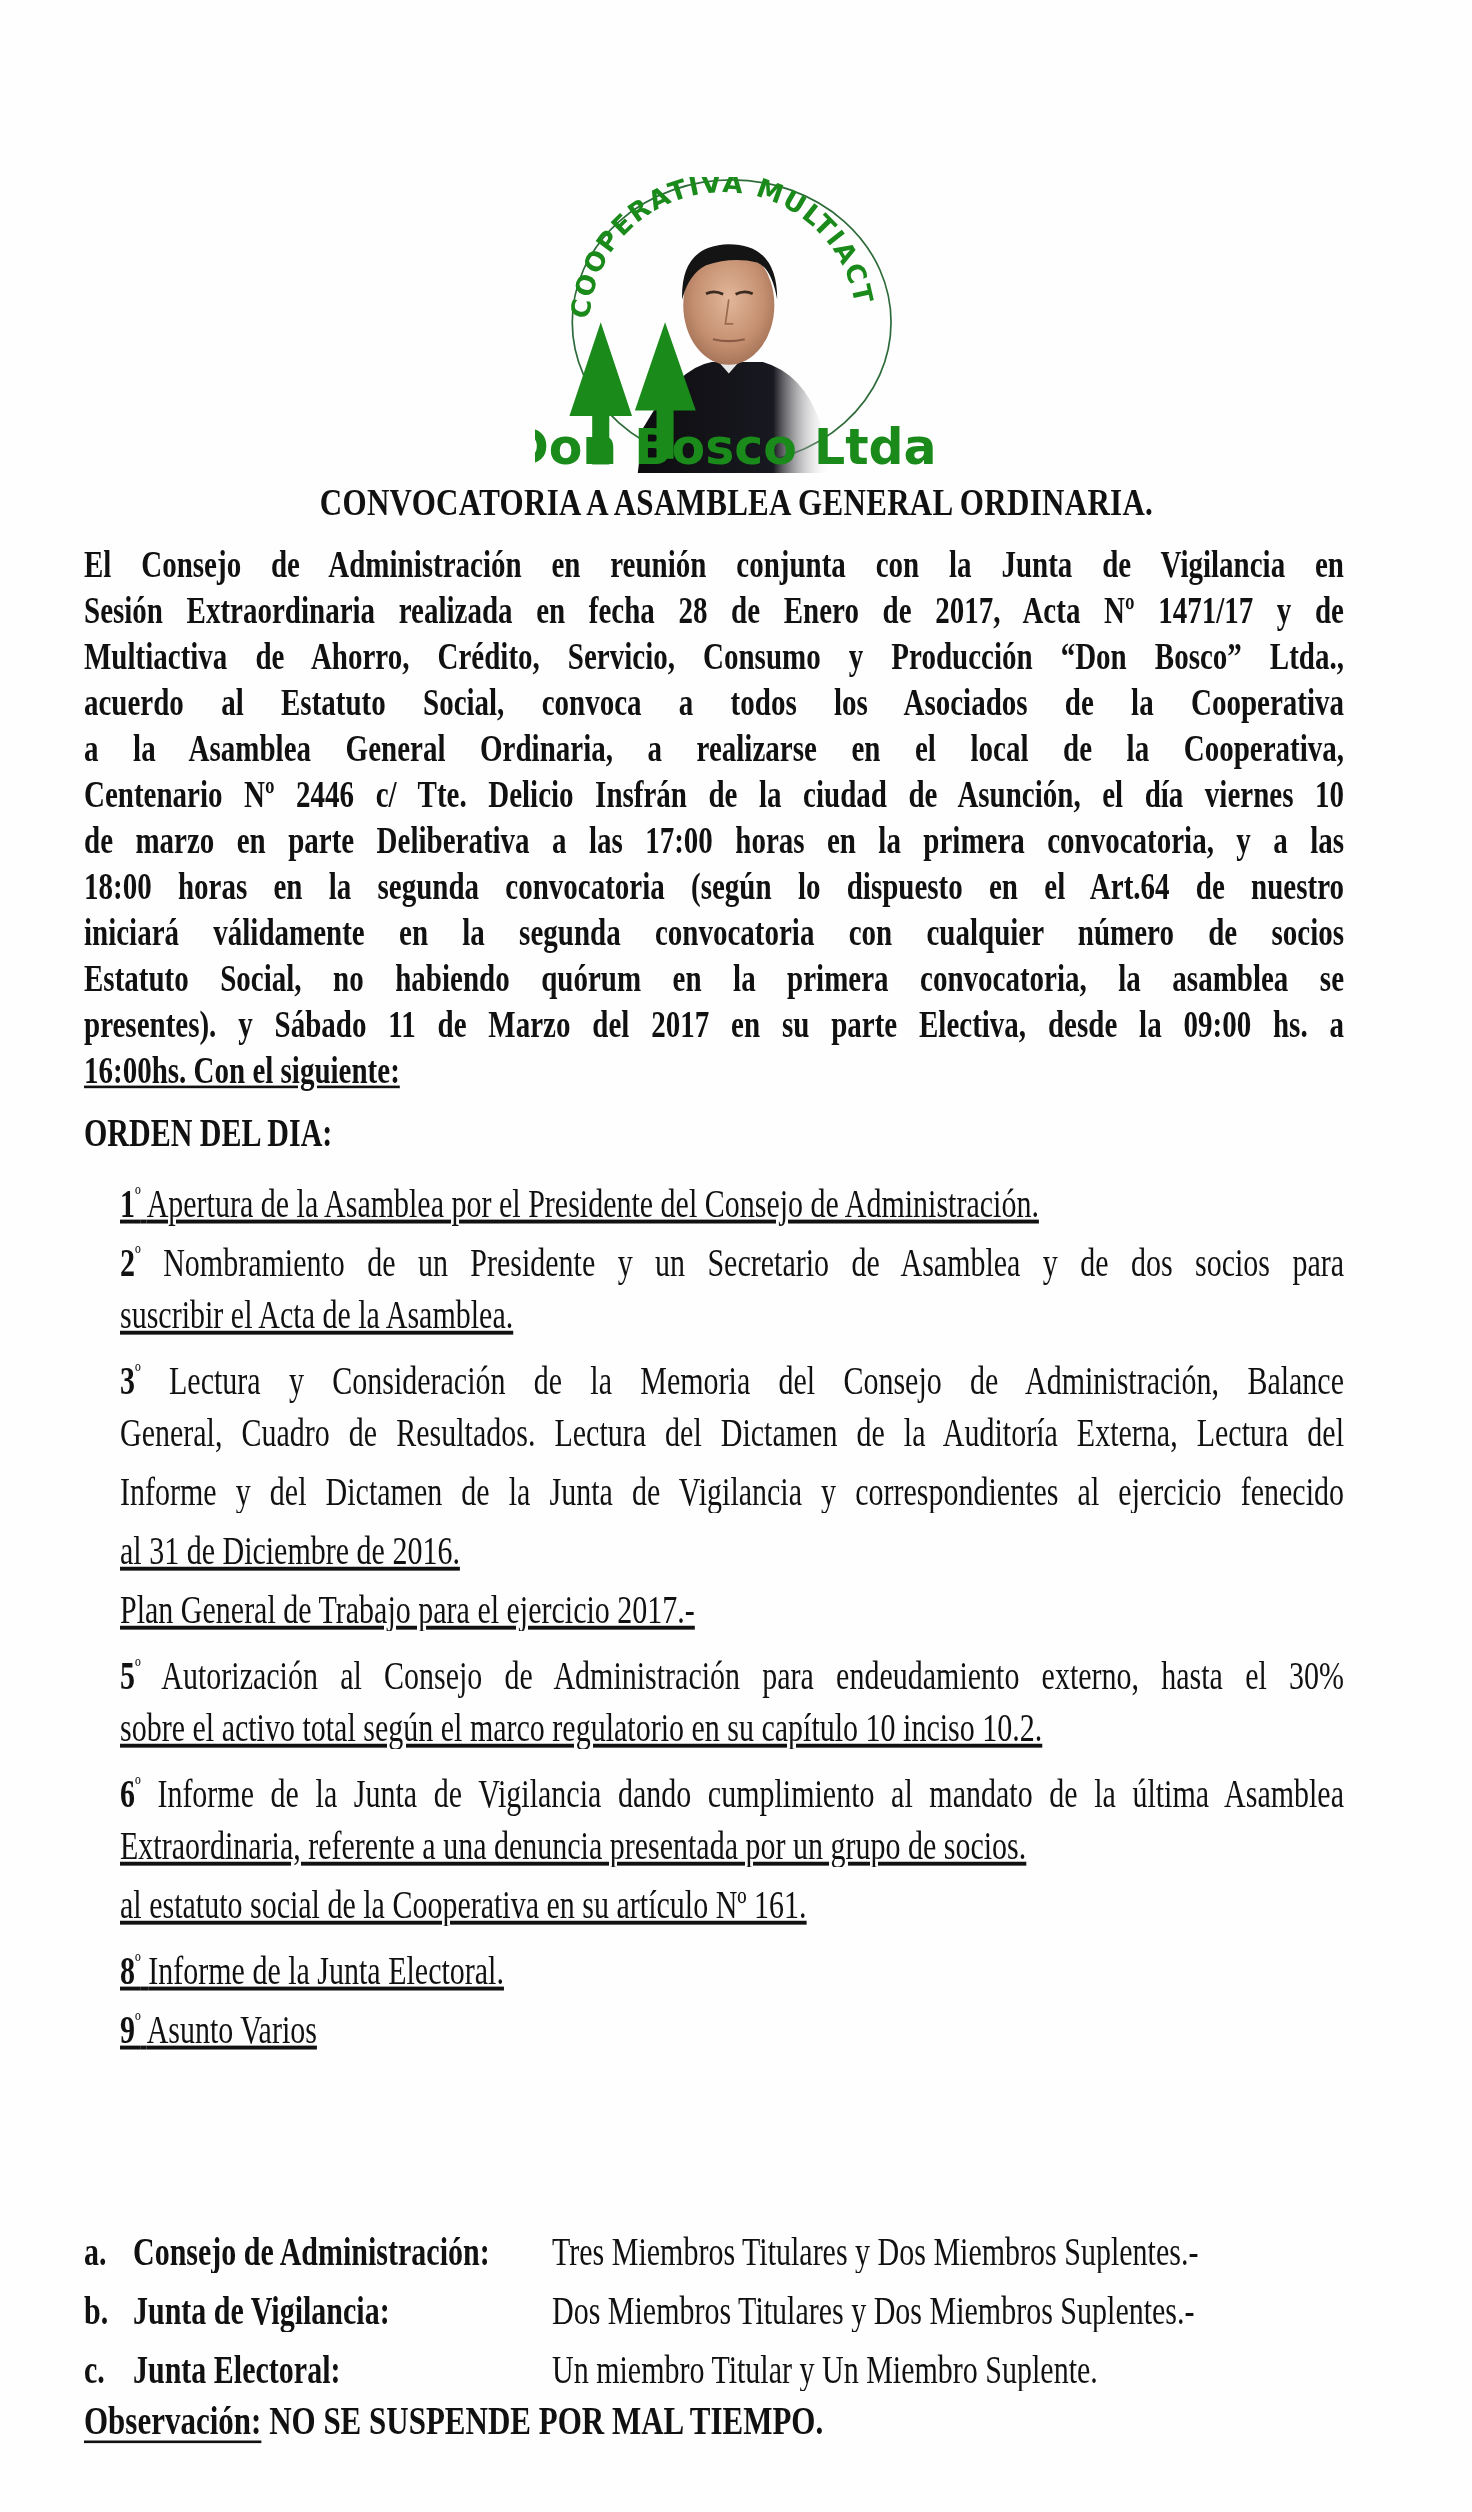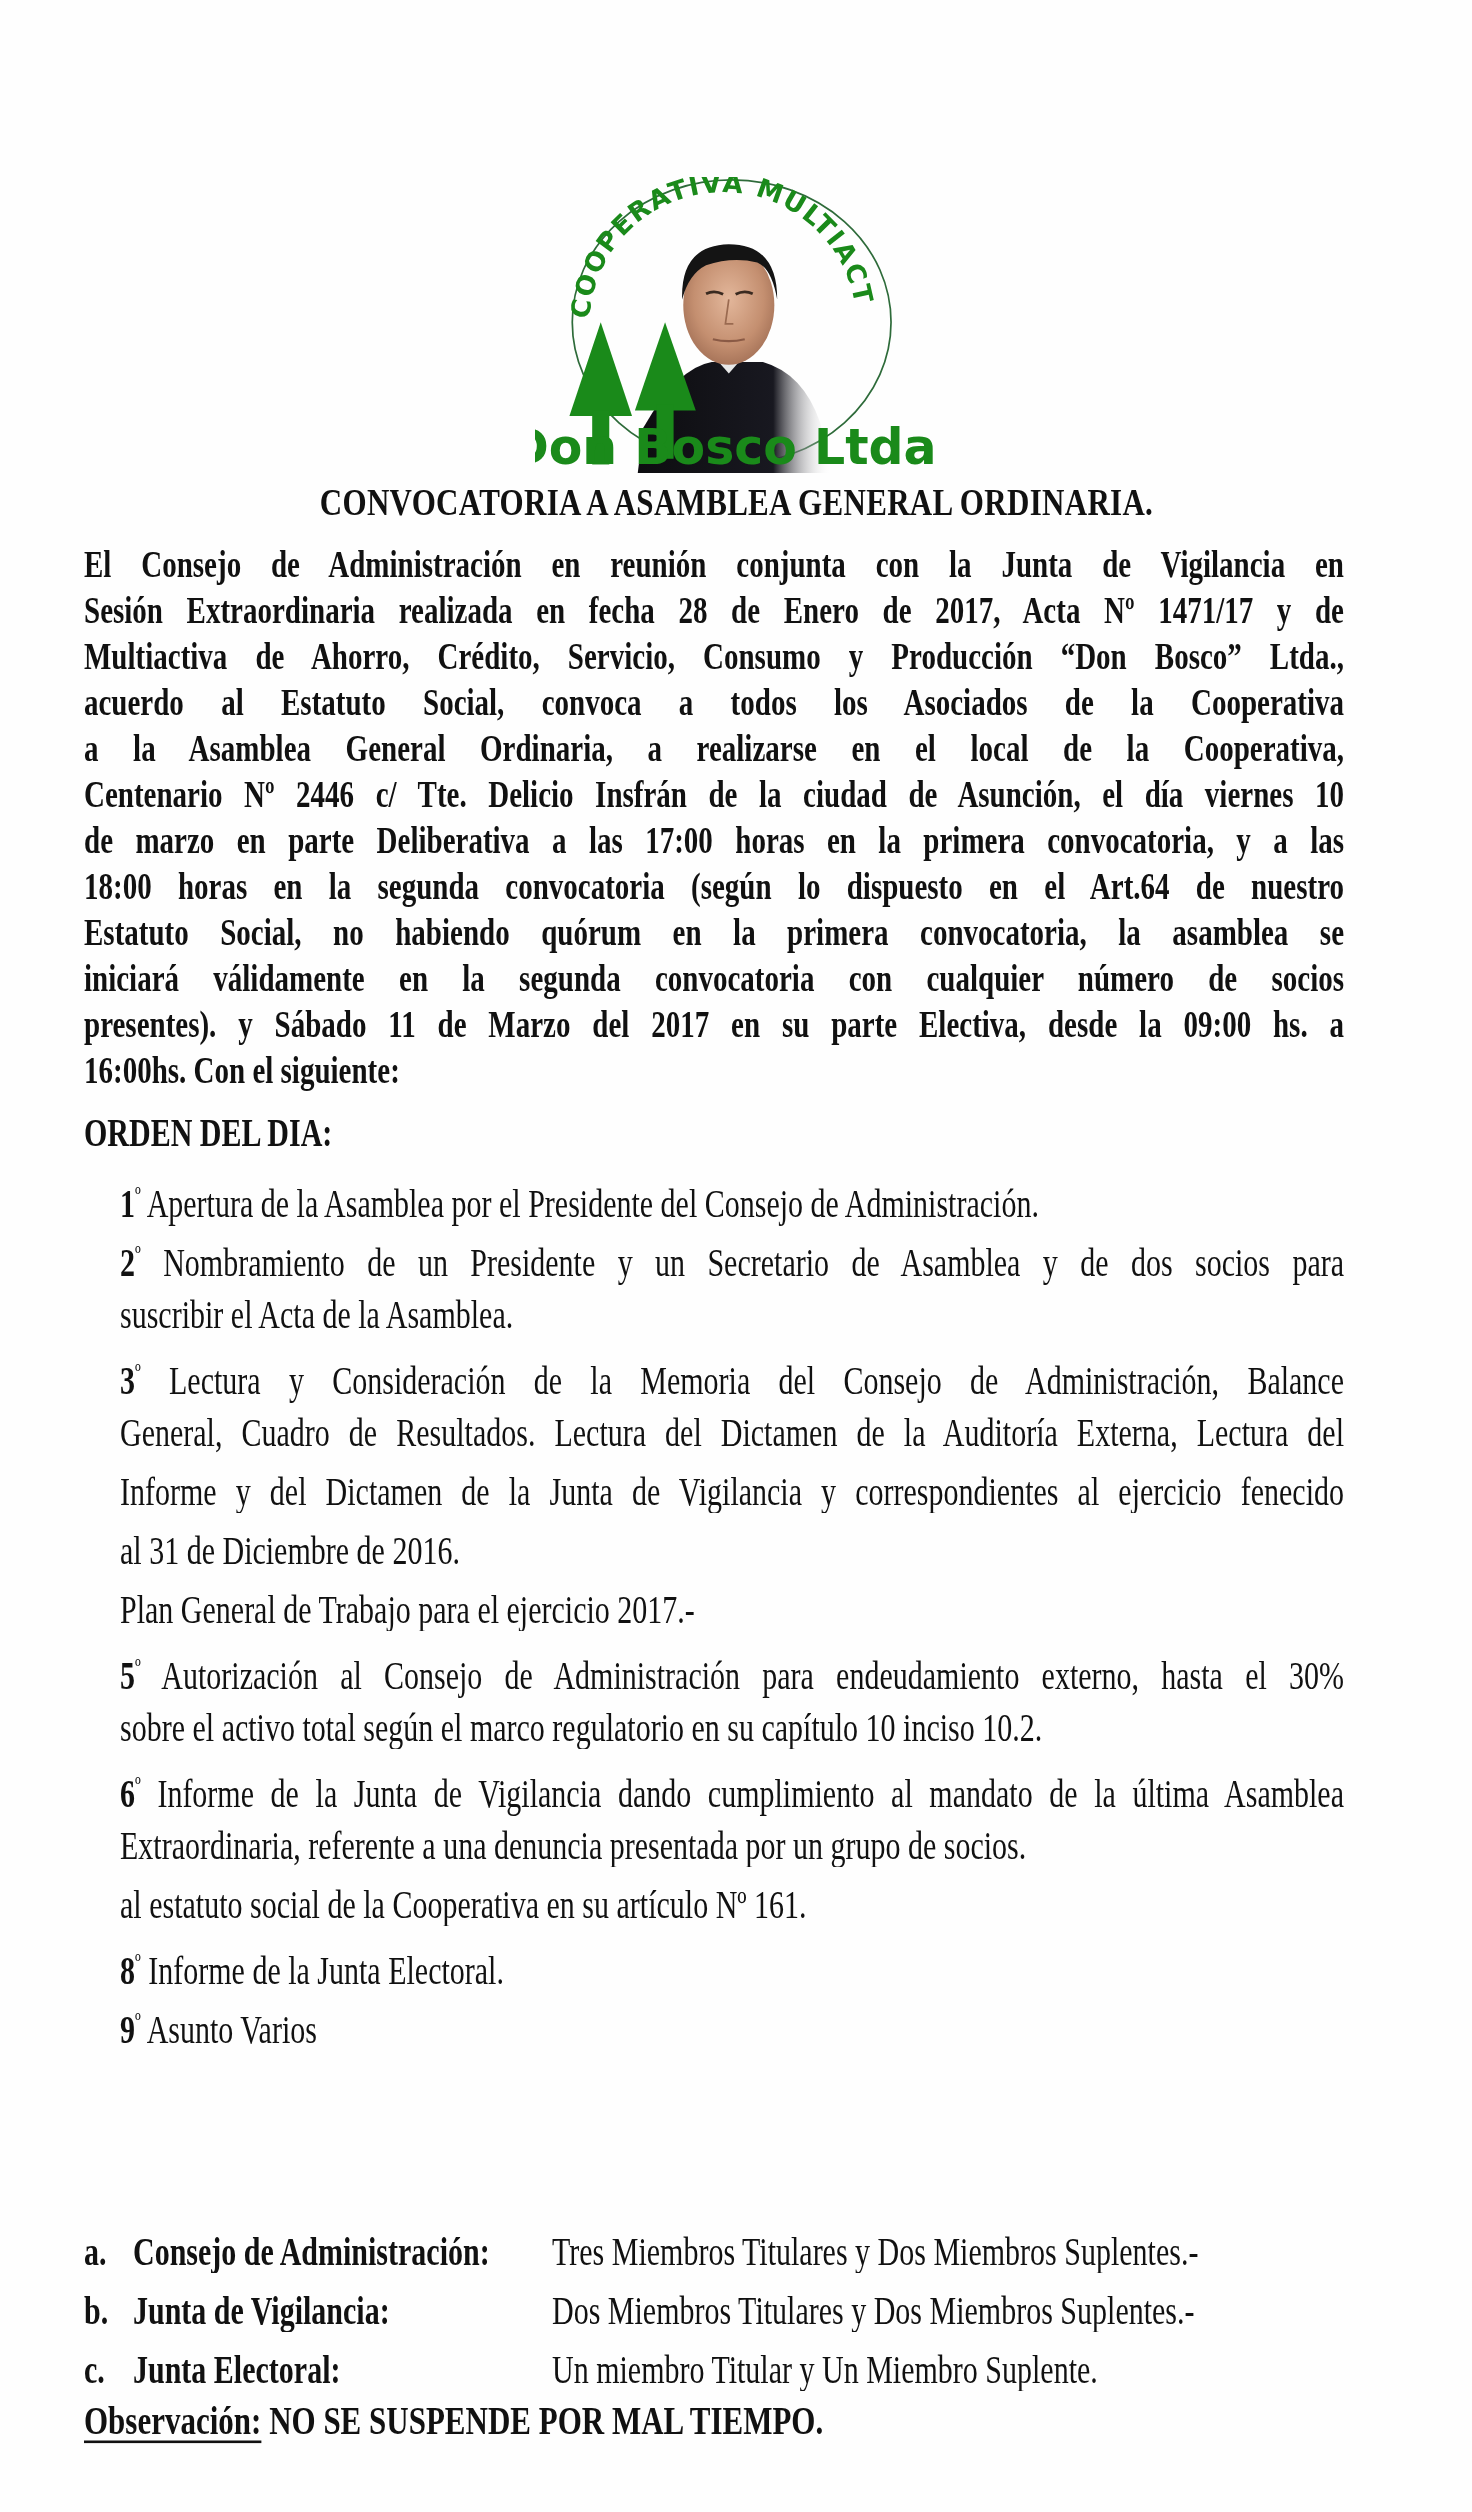--- a/index.html
+++ b/index.html
@@ -55,21 +55,21 @@
     width: 1260px;
   }
   .line {
     height: 46px;
     line-height: 46px;
     white-space: nowrap;
     text-align: justify;
     text-align-last: justify;
     font-size: 30px;
   }
-  .line.last { text-align-last: left; }
+  .line.last { text-align-last: left; text-decoration: underline; }
   .stretch {
     display: block;
     transform-origin: 0 50%;
     transform: scaleY(1.3);
   }
 
   .intro { top: 541px; }
   .intro .line { font-weight: bold; height: 46px; line-height: 46px; font-size: 29px; }
 
   .orden-heading {
@@ -187,24 +187,24 @@
     <div class="line">
         <span class="stretch">Centenario Nº 2446 c/ Tte. Delicio Insfrán de la ciudad de Asunción, el día viernes 10</span>
       </div>
     <div class="line">
         <span class="stretch">de marzo en parte Deliberativa a las 17:00 horas en la primera convocatoria, y a las</span>
       </div>
     <div class="line">
         <span class="stretch">18:00 horas en la segunda convocatoria (según lo dispuesto en el Art.64 de nuestro</span>
       </div>
     <div class="line">
+        <span class="stretch">iniciará válidamente en la segunda convocatoria con cualquier número de socios</span>
+      </div>
+    <div class="line">
         <span class="stretch">Estatuto Social, no habiendo quórum en la primera convocatoria, la asamblea se</span>
-      </div>
-    <div class="line">
-        <span class="stretch">iniciará válidamente en la segunda convocatoria con cualquier número de socios</span>
       </div>
     <div class="line">
         <span class="stretch">presentes). y Sábado 11 de Marzo del 2017 en su parte Electiva, desde la 09:00 hs. a</span>
       </div>
     <div class="line last">
         <span class="stretch">16:00hs. Con el siguiente:</span>
       </div>
   </div>
 
   <div class="orden-heading">ORDEN DEL DIA:</div>

